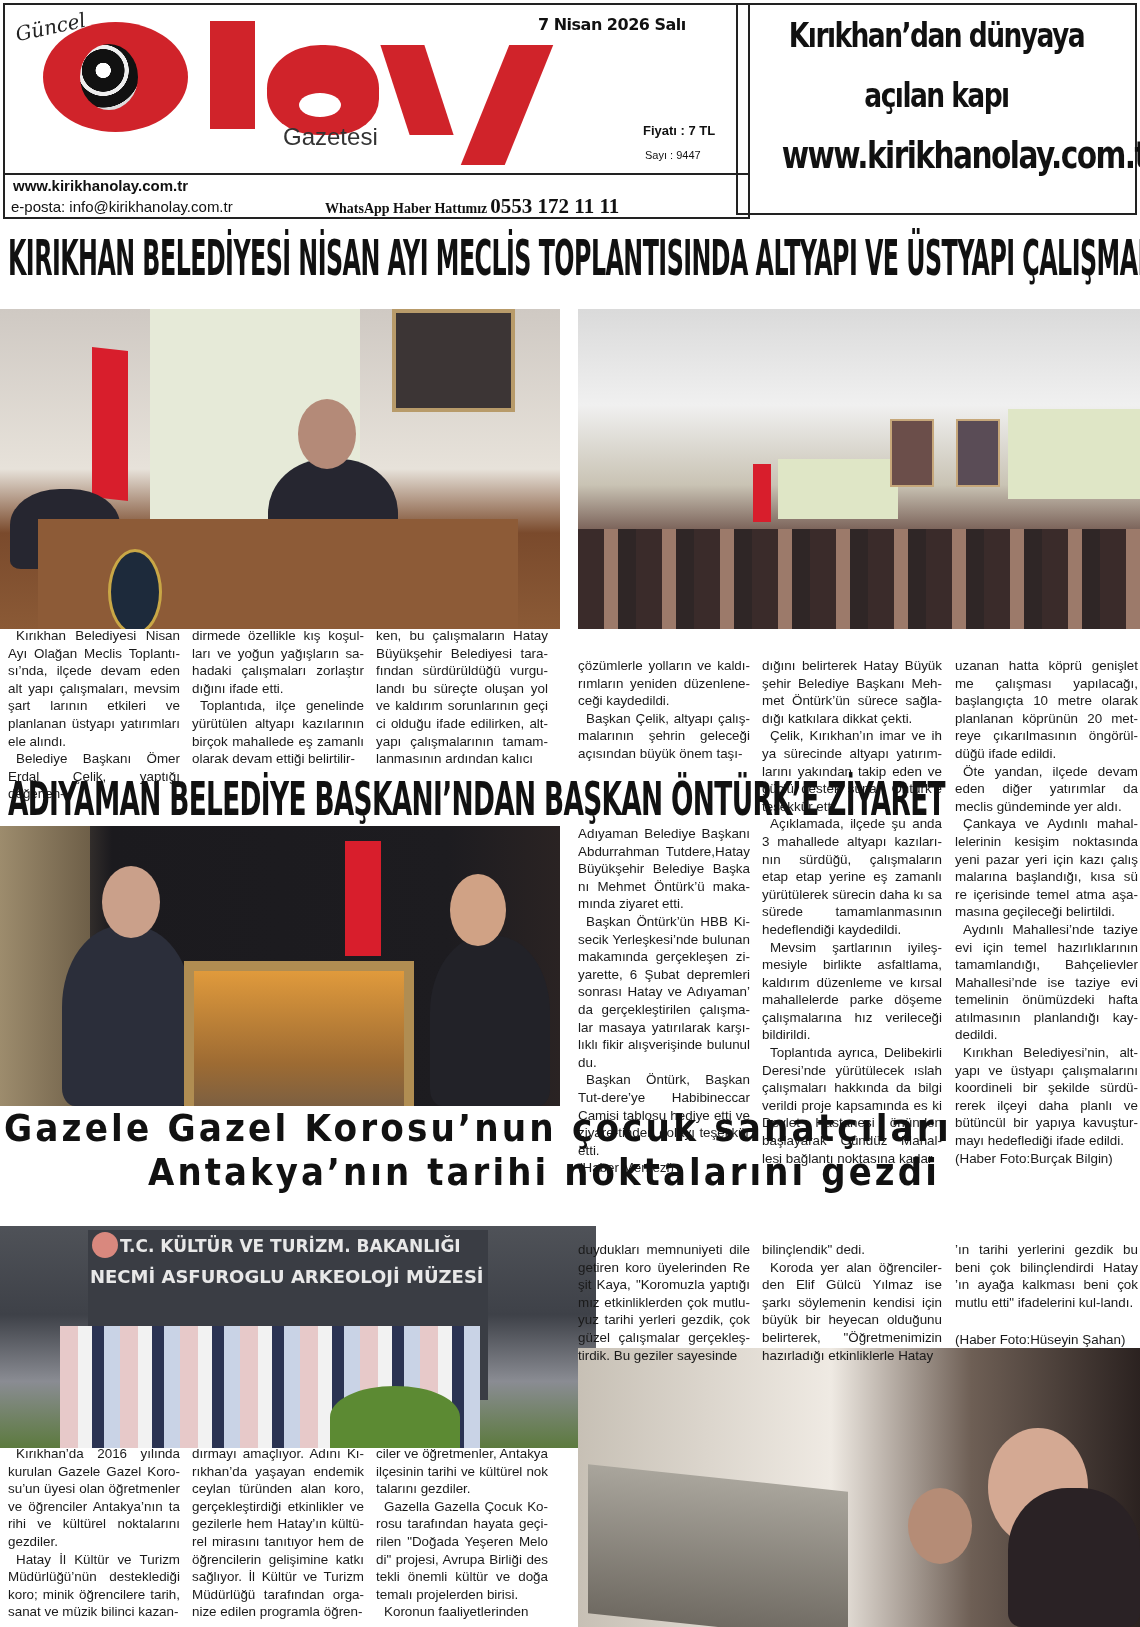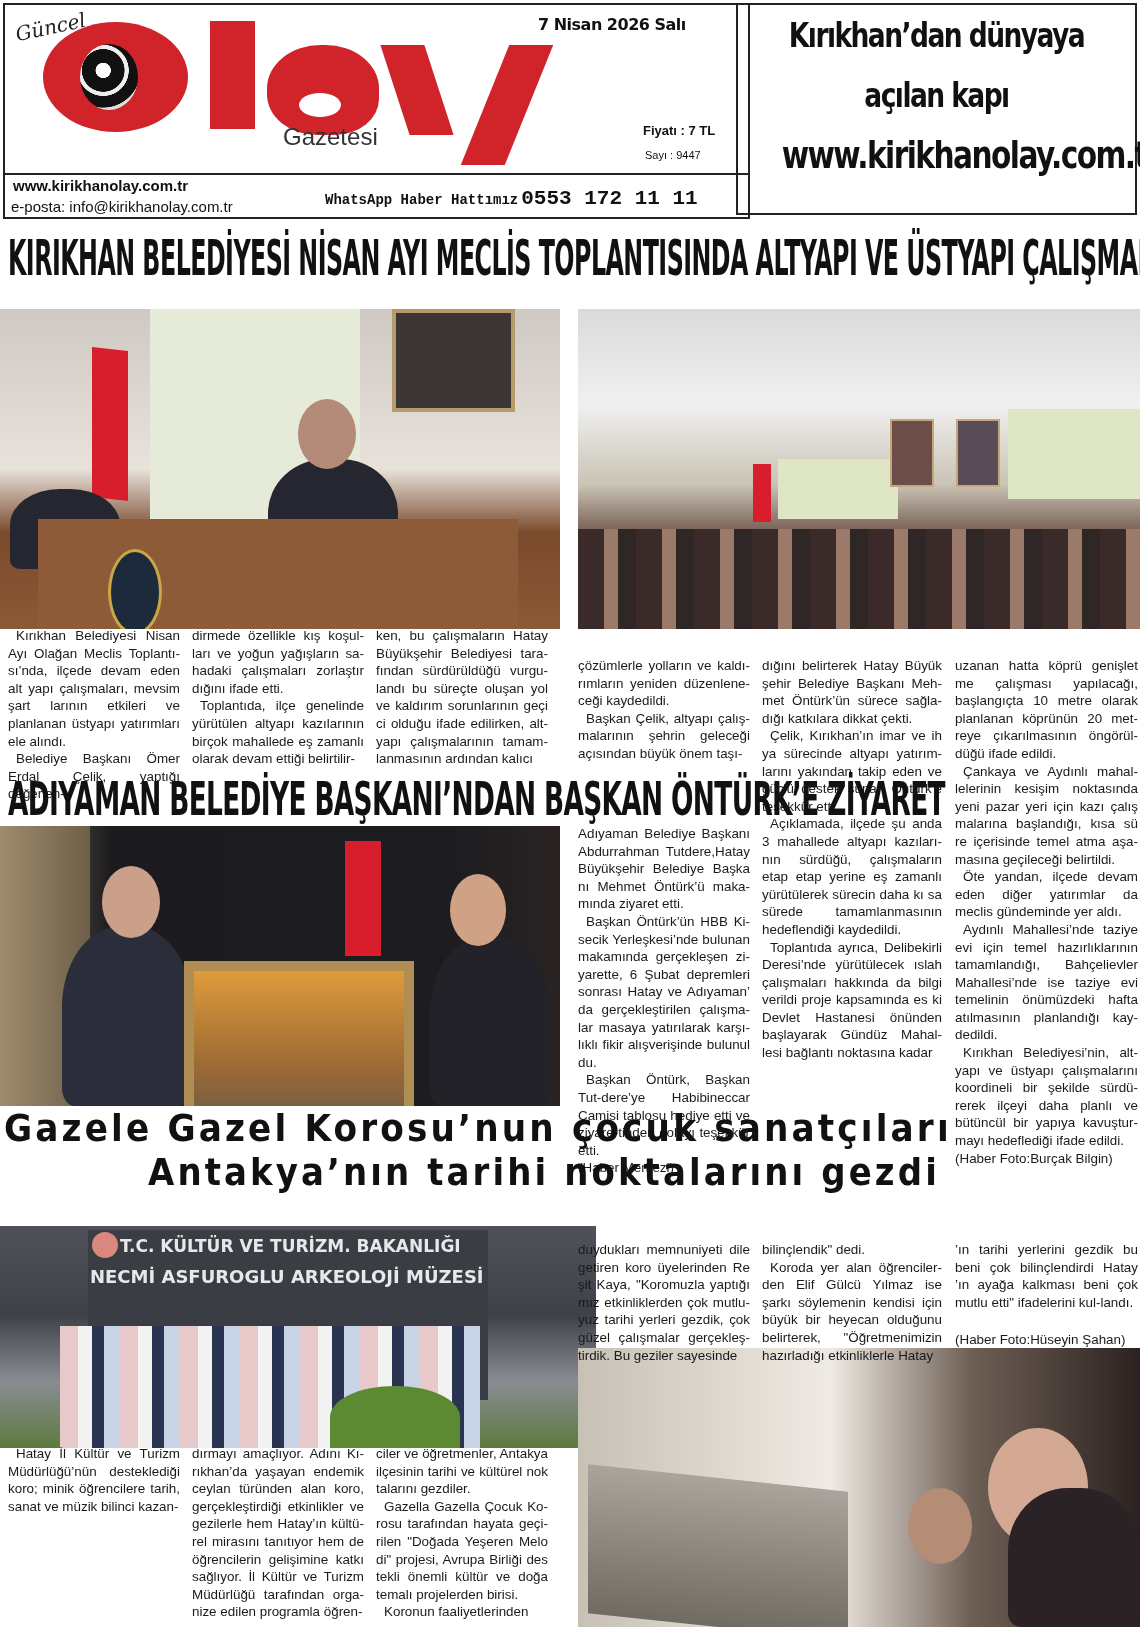--- a/index.html
+++ b/index.html
@@ -16,21 +16,21 @@
   .logo-a::after{content:"";position:absolute;left:32px;top:48px;width:42px;height:24px;border-radius:50%;background:#fff;}
   .logo-y{position:absolute;left:390px;top:40px;width:190px;height:120px;}
   .logo-y .arm1{position:absolute;left:0;top:0;width:44px;height:90px;background:#d0232a;transform:skewX(18deg);}
   .logo-y .arm2{position:absolute;left:90px;top:0;width:44px;height:120px;background:#d0232a;transform:skewX(-22deg);}
   .gazetesi{position:absolute;left:278px;top:118px;font-size:24px;color:#333;}
   .date{position:absolute;left:533px;top:10px;font-family:"DejaVu Sans",sans-serif;font-weight:bold;font-size:16px;letter-spacing:-0.5px;}
   .fiyat{position:absolute;left:638px;top:118px;font-size:13px;font-weight:bold;}
   .sayi{position:absolute;left:640px;top:144px;font-size:11px;}
   .web{position:absolute;left:8px;top:172px;font-size:15px;font-weight:bold;}
   .mail{position:absolute;left:6px;top:193px;font-size:15px;font-weight:normal;}
-  .whatsapp{position:absolute;left:320px;top:182px;font-family:Liberation Mono, monospace;font-weight:bold;font-size:14px;}
+  .whatsapp{position:absolute;left:320px;top:189px;font-family:Liberation Serif, serif;font-weight:bold;font-size:14px;}
   .whatsapp .num{font-size:21px;margin-left:3px;}
   .promo{left:736px;top:3px;width:401px;height:212px;border:2px solid #222;box-sizing:border-box;text-align:center;font-family:"DejaVu Sans",sans-serif;font-weight:bold;transform-origin:center;}
   .promo div{font-size:34px;letter-spacing:-2px;line-height:60px;transform:scaleX(0.78);}
   .promo .url{font-size:38px;}
   
   .hl{font-family:"DejaVu Sans",sans-serif;font-weight:bold;white-space:nowrap;transform-origin:left top;letter-spacing:-1px;}
   .hl1{left:8px;top:228px;font-size:44px;transform:scale(0.54,1.15);}
   .hl2{left:8px;top:772px;font-size:40px;transform:scale(0.66,1.15);}
   .hl3{left:4px;top:1106px;font-size:33px;font-family:"DejaVu Sans",sans-serif;font-weight:900;letter-spacing:3px;transform:scale(1.04,1.12);}
   .hl4{left:148px;top:1150px;font-size:33px;font-family:"DejaVu Sans",sans-serif;font-weight:900;letter-spacing:3px;transform:scale(1.03,1.12);}
@@ -130,26 +130,27 @@
   <p class="noind">ken, bu çalışmaların Hatay Büyükşehir Belediyesi tara-fından sürdürüldüğü vurgu-landı bu süreçte oluşan yol ve kaldırım sorunlarının geçi ci olduğu ifade edilirken, alt-yapı çalışmalarının tamam-lanmasının ardından kalıcı</p>
 </div>
 <div class="abs col c1d">
   <p class="noind">çözümlerle yolların ve kaldı-rımların yeniden düzenlene-ceği kaydedildi.</p>
   <p>Başkan Çelik, altyapı çalış-malarının şehrin geleceği açısından büyük önem taşı-</p>
 </div>
 <div class="abs col c1e">
   <p class="noind">dığını belirterek Hatay Büyük şehir Belediye Başkanı Meh-met Öntürk’ün sürece sağla-dığı katkılara dikkat çekti.</p>
   <p>Çelik, Kırıkhan’ın imar ve ih ya sürecinde altyapı yatırım-larını yakından takip eden ve güçlü destek sunan Öntürk’e teşekkür etti.</p>
   <p>Açıklamada, ilçede şu anda 3 mahallede altyapı kazıları-nın sürdüğü, çalışmaların etap etap yerine eş zamanlı yürütülerek sürecin daha kı sa sürede tamamlanmasının hedeflendiği kaydedildi.</p>
+  <p>Mevsim şartlarının iyileş-mesiyle birlikte asfaltlama, kaldırım düzenleme ve kırsal mahallelerde parke döşeme çalışmalarına hız verileceği bildirildi.</p>
   <p>Toplantıda ayrıca, Delibekirli Deresi’nde yürütülecek ıslah çalışmaları hakkında da bilgi verildi proje kapsamında es ki Devlet Hastanesi önünden başlayarak Gündüz Mahal-lesi bağlantı noktasına kadar</p>
 </div>
 <div class="abs col c1f">
   <p class="noind">uzanan hatta köprü genişlet me çalışması yapılacağı, başlangıçta 10 metre olarak planlanan köprünün 20 met-reye çıkarılmasının öngörül-düğü ifade edildi.</p>
+  <p>Öte yandan, ilçede devam eden diğer yatırımlar da meclis gündeminde yer aldı.</p>
   <p>Çankaya ve Aydınlı mahal-lelerinin kesişim noktasında yeni pazar yeri için kazı çalış malarına başlandığı, kısa sü re içerisinde temel atma aşa-masına geçileceği belirtildi.</p>
-  <p>Öte yandan, ilçede devam eden diğer yatırımlar da meclis gündeminde yer aldı.</p>
   <p>Aydınlı Mahallesi’nde taziye evi için temel hazırlıklarının tamamlandığı, Bahçelievler Mahallesi’nde ise taziye evi temelinin önümüzdeki hafta atılmasının planlandığı kay-dedildi.</p>
   <p>Kırıkhan Belediyesi’nin, alt-yapı ve üstyapı çalışmalarını koordineli bir şekilde sürdü-rerek ilçeyi daha planlı ve bütüncül bir yapıya kavuştur-mayı hedeflediği ifade edildi.</p>
   <p class="noind">(Haber Foto:Burçak Bilgin)</p>
 </div>
 
 <div class="abs hl hl2">ADIYAMAN BELEDİYE BAŞKANI’NDAN BAŞKAN ÖNTÜRK’E ZİYARET</div>
 
 <div class="abs photo p3">
   <div style="position:absolute;left:0;top:0;width:90px;height:280px;background:linear-gradient(90deg,#9d8c6d,#6e5f48);"></div>
   <div class="flag" style="left:345px;top:15px;width:36px;height:115px;"></div>
@@ -192,20 +193,21 @@
 <div class="abs col c3b">
   <p class="noind">bilinçlendik" dedi.</p>
   <p>Koroda yer alan öğrenciler-den Elif Gülcü Yılmaz ise şarkı söylemenin kendisi için büyük bir heyecan olduğunu belirterek, "Öğretmenimizin hazırladığı etkinliklerle Hatay</p>
 </div>
 <div class="abs col c3c">
   <p class="noind">’ın tarihi yerlerini gezdik bu beni çok bilinçlendirdi Hatay ’ın ayağa kalkması beni çok mutlu etti" ifadelerini kul-landı.</p>
   <p class="noind"></p>
   <p class="noind" style="margin-top:20px">(Haber Foto:Hüseyin Şahan)</p>
 </div>
 <div class="abs col c4a">
+  <p>Kırıkhan’da 2016 yılında kurulan Gazele Gazel Koro-su’un üyesi olan öğretmenler ve öğrenciler Antakya’nın ta rihi ve kültürel noktalarını gezdiler.</p>
   <p>Hatay İl Kültür ve Turizm Müdürlüğü’nün desteklediği koro; minik öğrencilere tarih, sanat ve müzik bilinci kazan-</p>
 </div>
 <div class="abs col c4b">
   <p class="noind">dırmayı amaçlıyor. Adını Kı-rıkhan’da yaşayan endemik ceylan türünden alan koro, gerçekleştirdiği etkinlikler ve gezilerle hem Hatay’ın kültü-rel mirasını tanıtıyor hem de öğrencilerin gelişimine katkı sağlıyor. İl Kültür ve Turizm Müdürlüğü tarafından orga-nize edilen programla öğren-</p>
 </div>
 <div class="abs col c4c">
   <p class="noind">ciler ve öğretmenler, Antakya ilçesinin tarihi ve kültürel nok talarını gezdiler.</p>
   <p>Gazella Gazella Çocuk Ko-rosu tarafından hayata geçi-rilen "Doğada Yeşeren Melo di" projesi, Avrupa Birliği des tekli önemli kültür ve doğa temalı projelerden birisi.</p>
   <p>Koronun faaliyetlerinden</p>
 </div>

